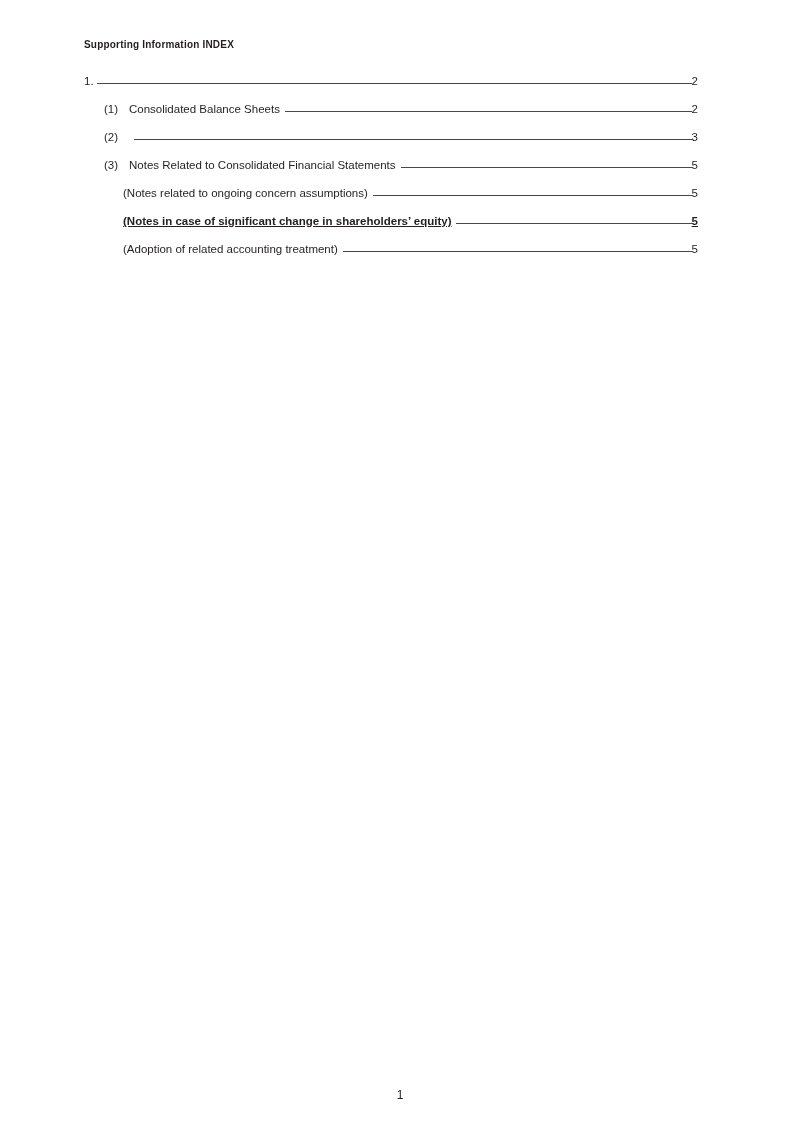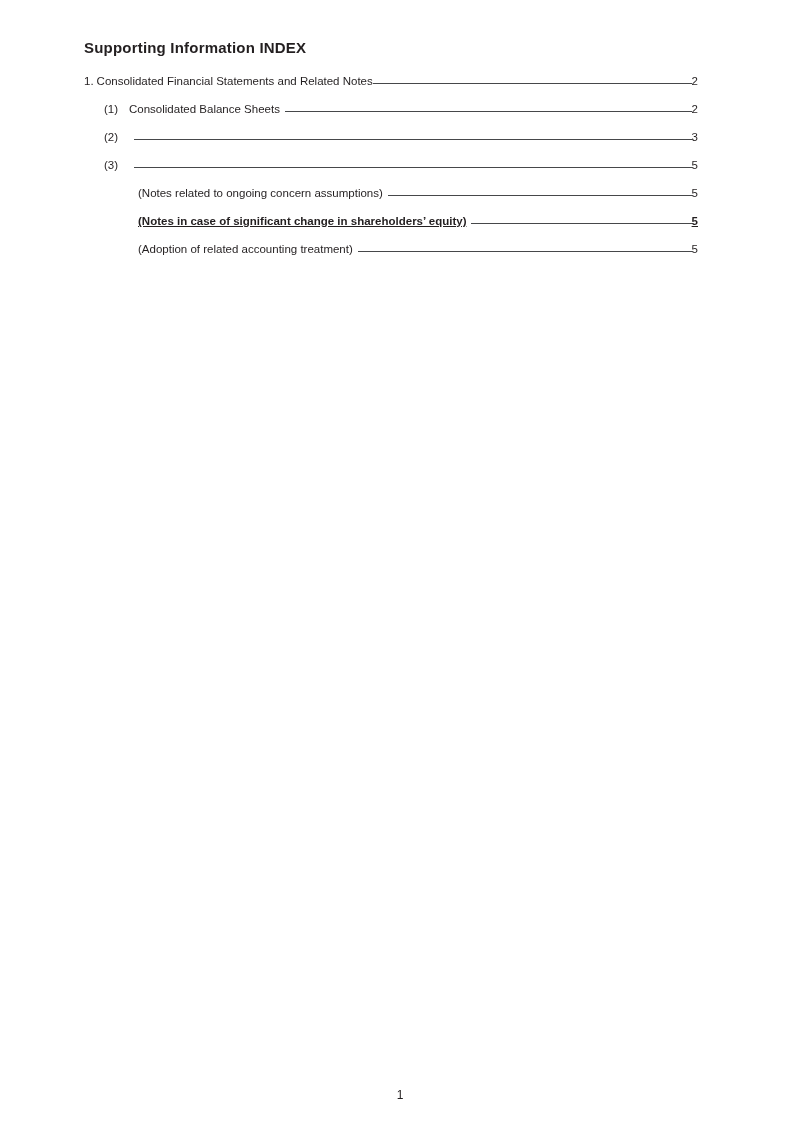--- a/index.html
+++ b/index.html
@@ -18,41 +18,41 @@
   .page {
     position: relative;
     width: 800px;
     height: 1131px;
     box-sizing: border-box;
   }
   .doc-title {
     position: absolute;
     left: 84px;
     top: 39px;
-    font-size: 15px;
+    font-size: 10px;
     font-weight: bold;
     letter-spacing: 0.2px;
     white-space: nowrap;
   }
   .toc {
     position: absolute;
     left: 84px;
     top: 74px;
     width: 614px;
   }
   .toc-row {
     display: flex;
     align-items: baseline;
     font-size: 11.5px;
     line-height: 14px;
     white-space: nowrap;
   }
   .toc-row.lvl1 { margin-left: 0px; margin-bottom: 14px; }
   .toc-row.lvl2 { margin-left: 20px; margin-bottom: 14px; }
-  .toc-row.lvl3 { margin-left: 54px; margin-bottom: 14px; }
+  .toc-row.lvl3 { margin-left: 39px; margin-bottom: 14px; }
 
   .num {
     flex: 0 0 auto;
     padding-right: 3px;
   }
   .num.paren {
     width: 22px;
   }
   .label {
     flex: 0 0 auto;
@@ -95,40 +95,40 @@
 <body>
 
 <div class="page">
 
   <div class="doc-title">Supporting Information INDEX</div>
 
   <div class="toc">
 
     <div class="toc-row lvl1 gap-none">
       <span class="num">1.</span>
-      <span class="label">Consolidated Financial Statements and Related Notes</span>
       <span class="leader"></span>
       <span class="pageno">2</span>
     </div>
 
     <div class="toc-row lvl2 gap-md">
       <span class="num paren">(1)</span>
       <span class="label">Consolidated Balance Sheets</span>
       <span class="leader"></span>
       <span class="pageno">2</span>
     </div>
 
     <div class="toc-row lvl2 gap-md">
       <span class="num paren">(2)</span>
       <span class="leader"></span>
       <span class="pageno">3</span>
     </div>
 
     <div class="toc-row lvl2 gap-md">
       <span class="num paren">(3)</span>
+      <span class="label">Notes Related to Consolidated Financial Statements</span>
       <span class="leader"></span>
       <span class="pageno">5</span>
     </div>
 
     <div class="toc-row lvl3 gap-md">
       <span class="label">(Notes related to ongoing concern assumptions)</span>
       <span class="leader"></span>
       <span class="pageno">5</span>
     </div>
 

